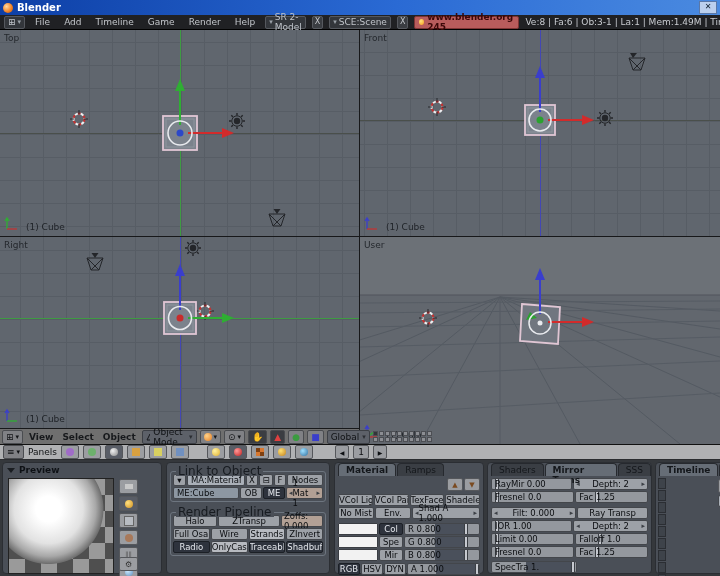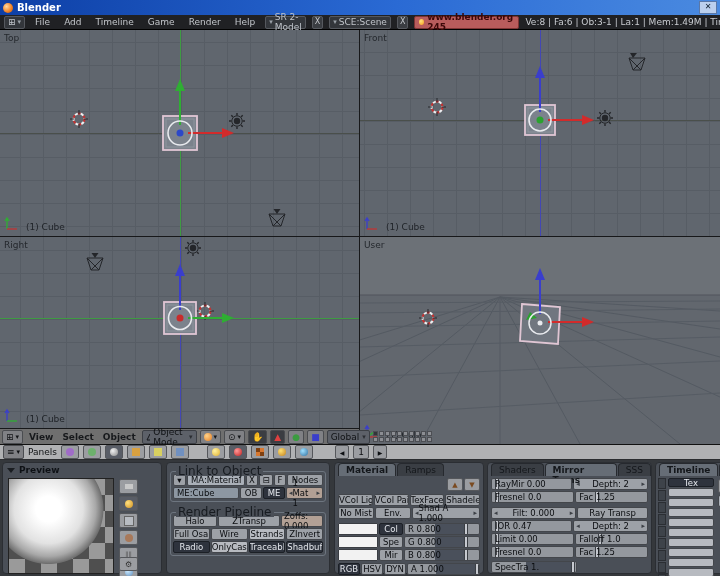--- a/index.html
+++ b/index.html
@@ -570,21 +570,21 @@
       </div>
       <div class="row" style="margin-top:4px;">
         <span class="num" style="flex:1.15;">
             <span class="na">◂</span>
             <span>Filt: 0.000</span>
             <span class="na">▸</span>
           </span>
         <span class="b" style="flex:1;">Ray Transp</span>
       </div>
       <div class="row">
-        <span class="sld" style="flex:1.15;"><span class="knob" style="left:4%;"></span><span class="stxt">IOR 0.47</span></span>
+        <span class="sld" style="flex:1.15;"><span class="knob" style="left:4%;"></span><span class="stxt">IOR 1.00</span></span>
         <span class="num" style="flex:1;">
             <span class="na">◂</span>
             <span>Depth: 2</span>
             <span class="na">▸</span>
           </span>
       </div>
       <div class="row">
         <span class="sld" style="flex:1.15;"><span class="knob" style="left:4%;"></span><span class="stxt">Limit 0.00</span></span>
         <span class="sld" style="flex:1;"><span class="knob" style="left:30%;"></span><span class="stxt">Falloff 1.0</span></span>
       </div>
@@ -606,31 +606,19 @@
         <i></i>
           <i></i>
           <i></i>
           <i></i>
           <i></i>
           <i></i>
           <i></i>
           <i></i>
           <i></i>
       </div>
-      <div class="texslots">
-        <span class="b on">Tex</span>
-        <span class="b lt"></span>
-        <span class="b lt"></span>
-        <span class="b lt"></span>
-        <span class="b lt"></span>
-        <span class="b lt"></span>
-        <span class="b lt"></span>
-        <span class="b lt"></span>
-        <span class="b lt"></span>
-        <span class="b lt"></span>
-      </div>
       <span class="ibtn" style="position:absolute;left:62px;top:16px;width:14px;"></span>
 
       <span class="fld" style="position:absolute;left:62px;top:32px;width:44px;">TE:</span>
     </div>
 
   </div>
 </div>
 
 </body></html>

